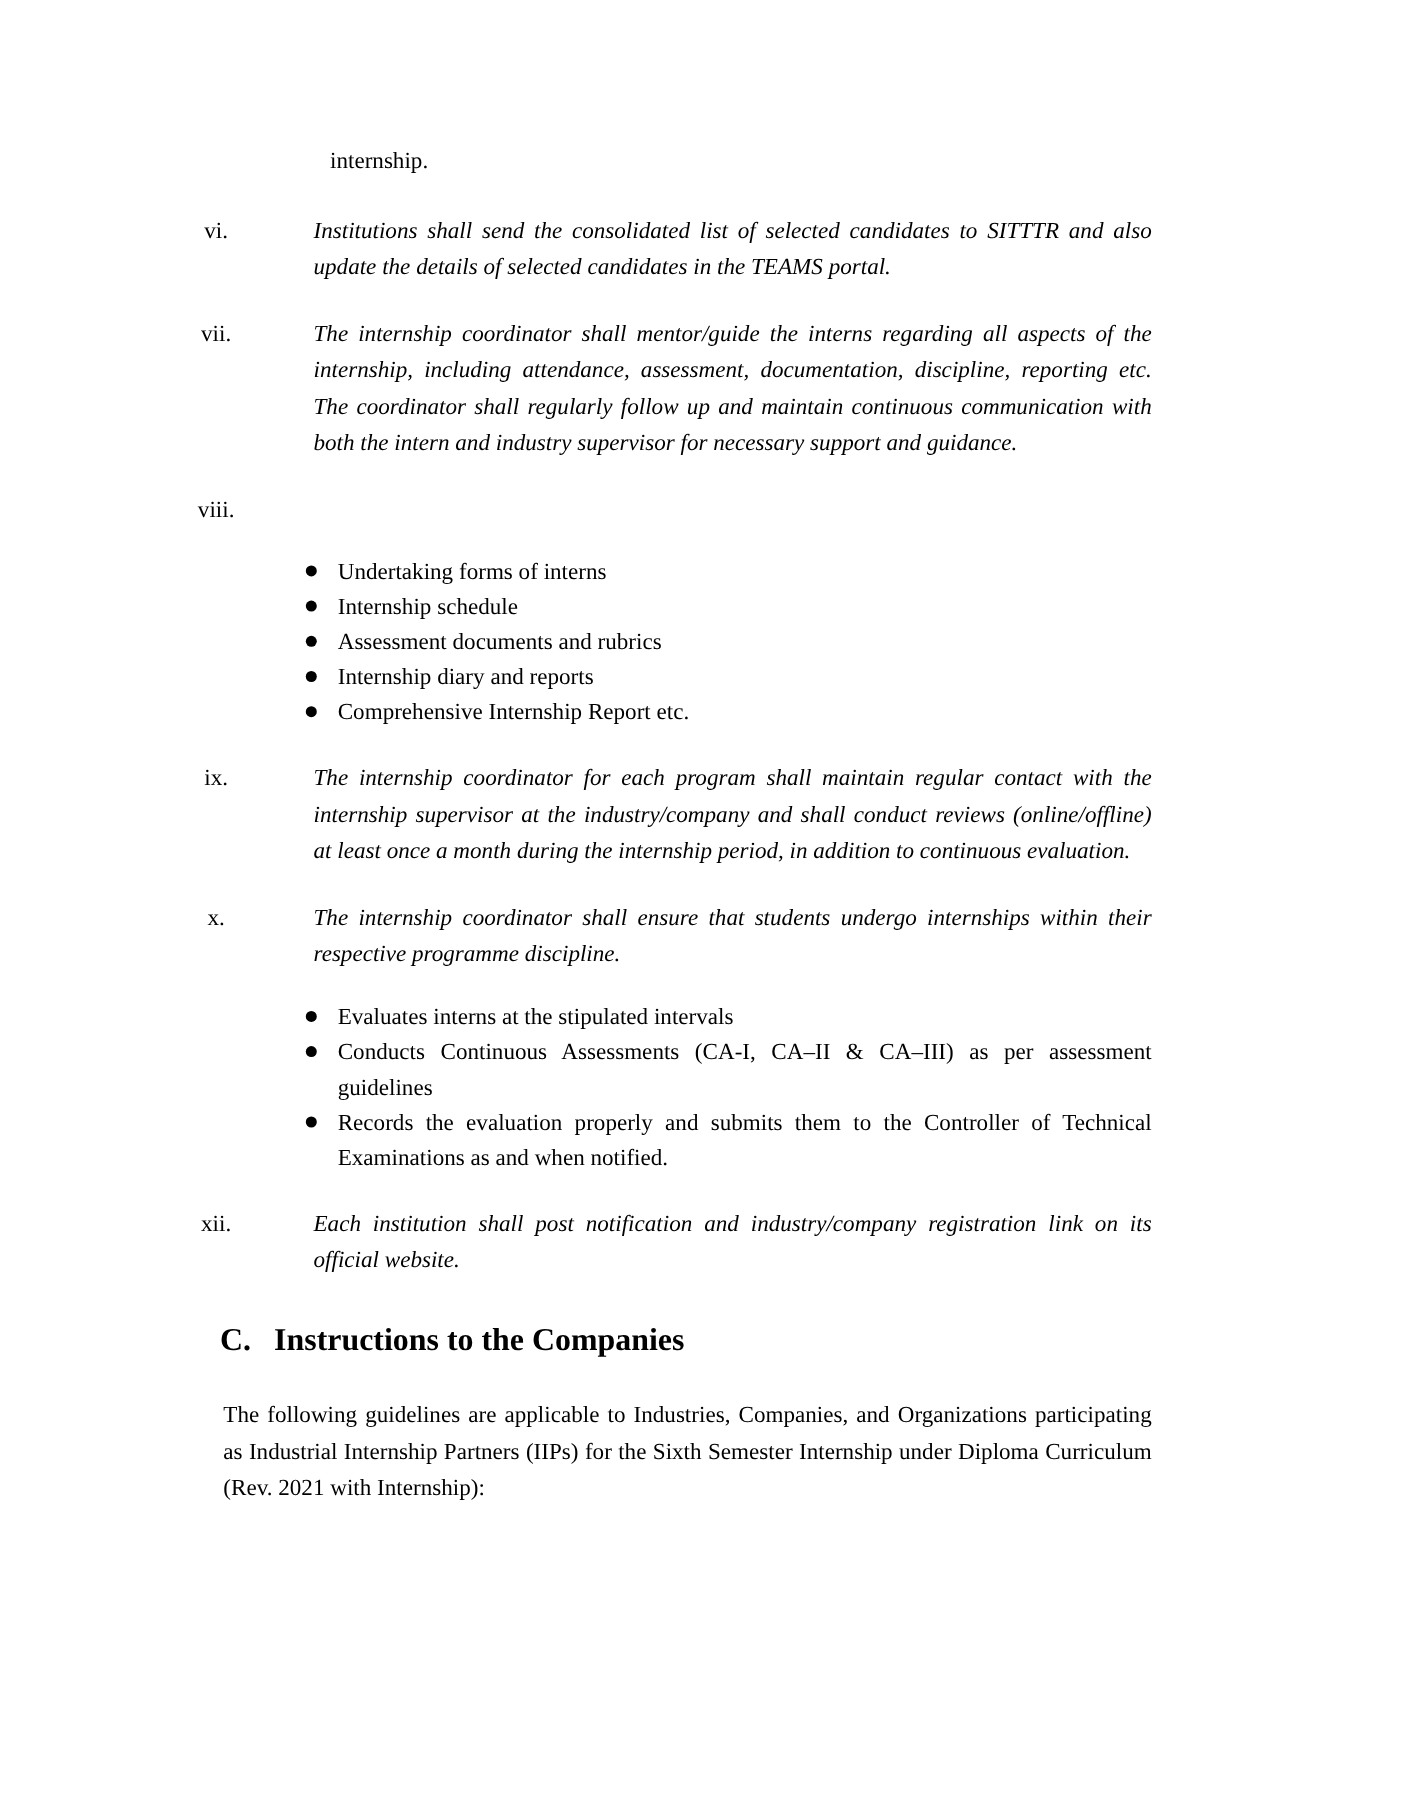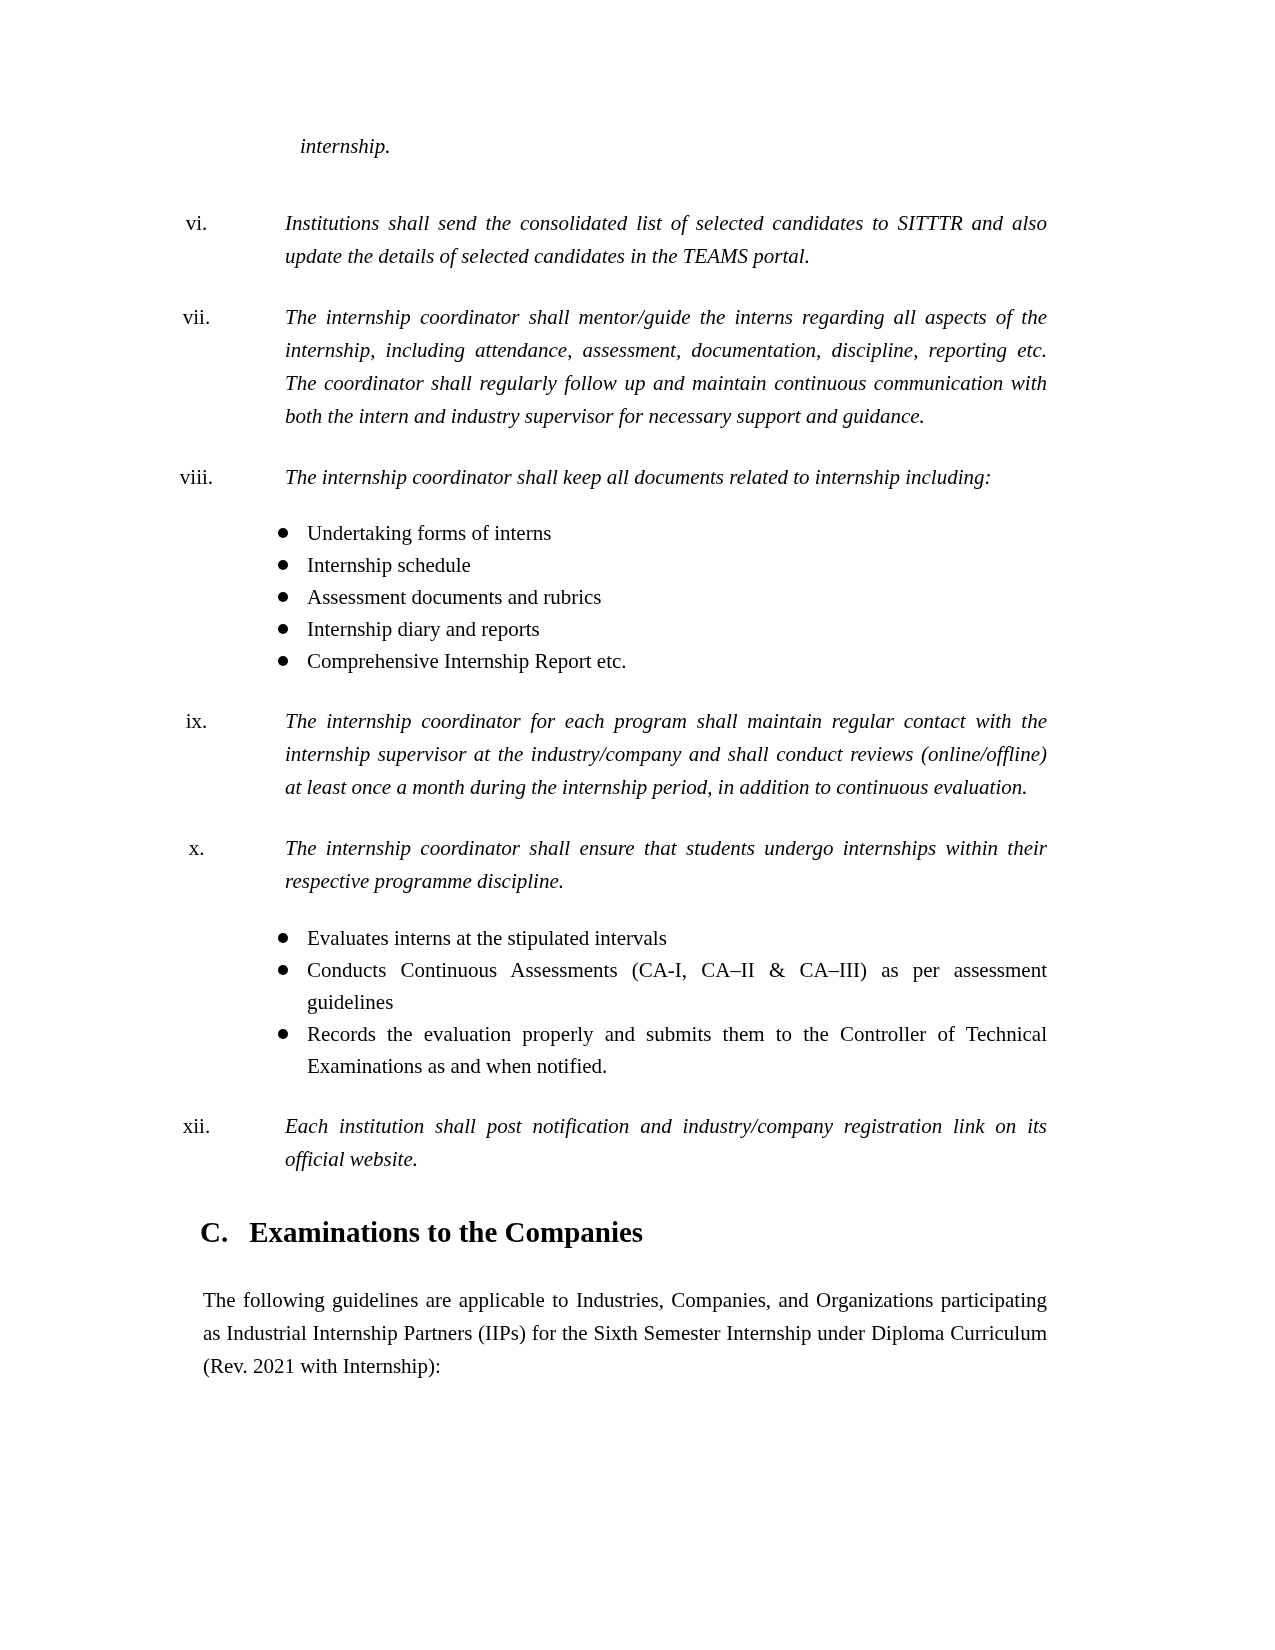--- a/index.html
+++ b/index.html
@@ -17,22 +17,21 @@
     height: 1650px;
     padding: 130px 228px 40px 150px;
   }
   .body-text {
     font-size: 21px;
     line-height: 33px;
   }
   
   .continuation {
     margin-left: 150px;
-    margin-bottom: 44px;
-    font-style: italic;
+    margin-bottom: 30px;
   }
   
   .list-item {
     display: flex;
     margin-bottom: 28px;
   }
   .list-marker {
     width: 93px;
     flex: 0 0 93px;
     text-align: center;
@@ -102,21 +101,20 @@
     <div class="list-text">Institutions shall send the consolidated list of selected candidates to SITTTR and also update the details of selected candidates in the TEAMS portal.</div>
   </div>
 
   <div class="body-text list-item">
     <div class="list-marker">vii.</div>
     <div class="list-text">The internship coordinator shall mentor/guide the interns regarding all aspects of the internship, including attendance, assessment, documentation, discipline, reporting etc. The coordinator shall regularly follow up and maintain continuous communication with both the intern and industry supervisor for necessary support and guidance.</div>
   </div>
 
   <div class="body-text list-item" style="margin-bottom:27px;">
     <div class="list-marker">viii.</div>
-    <div class="list-text">The internship coordinator shall keep all documents related to internship including:</div>
   </div>
 
   <div class="body-text bullet-group">
     <div class="bullet-item">
       <div class="bullet-glyph-cell">
           <span class="bullet-dot"></span>
         </div>
       <div class="bullet-text">Undertaking forms of interns</div>
     </div>
     <div class="bullet-item">
@@ -177,18 +175,18 @@
     </div>
   </div>
 
   <div class="body-text list-item">
     <div class="list-marker">xii.</div>
     <div class="list-text">Each institution shall post notification and industry/company registration link on its official website.</div>
   </div>
 
   <div class="section-heading">
     <span>C.</span>
-    <span class="heading-gap">Examinations to the Companies</span>
+    <span class="heading-gap">Instructions to the Companies</span>
   </div>
 
   <div class="body-text closing-paragraph">The following guidelines are applicable to Industries, Companies, and Organizations participating as Industrial Internship Partners (IIPs) for the Sixth Semester Internship under Diploma Curriculum (Rev. 2021 with Internship):</div>
 
 </div>
 
 </body></html>

